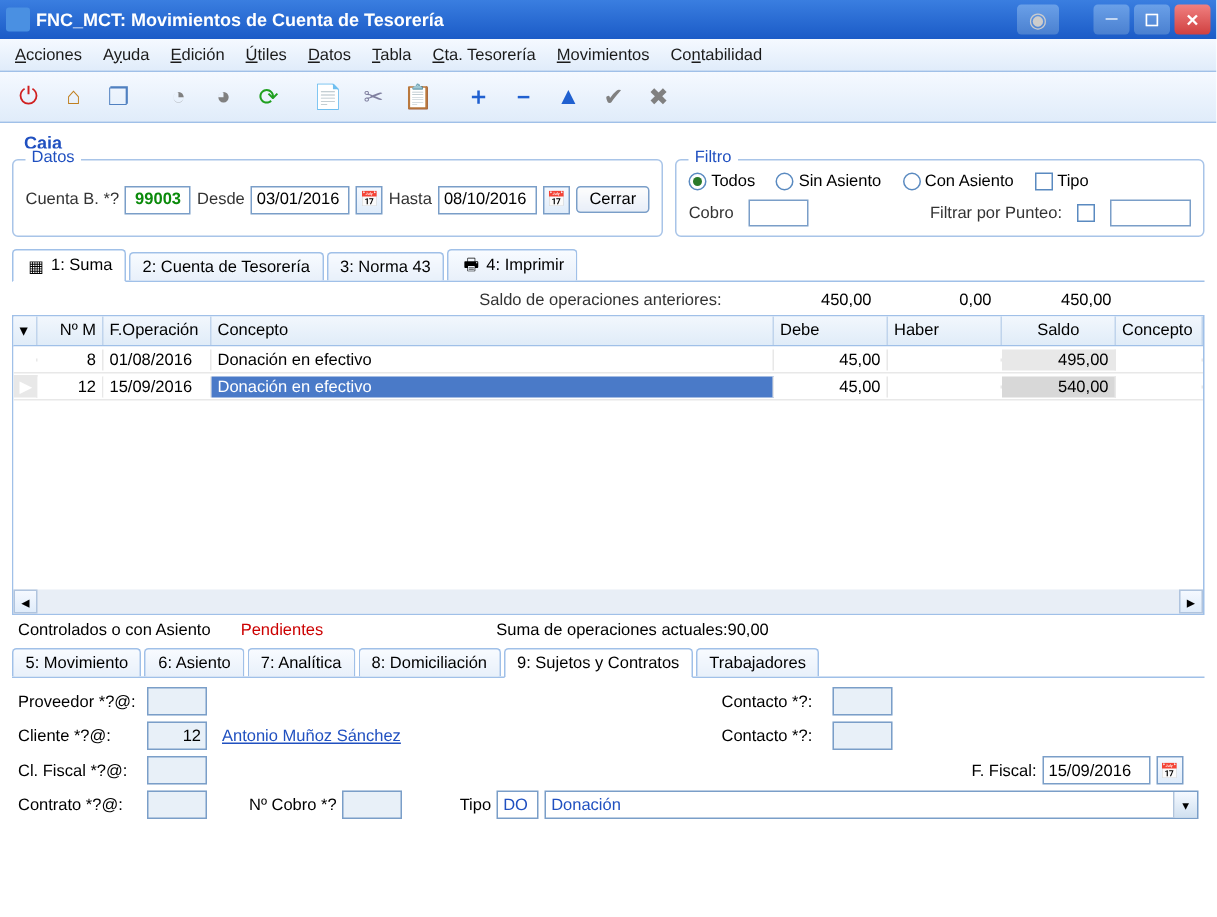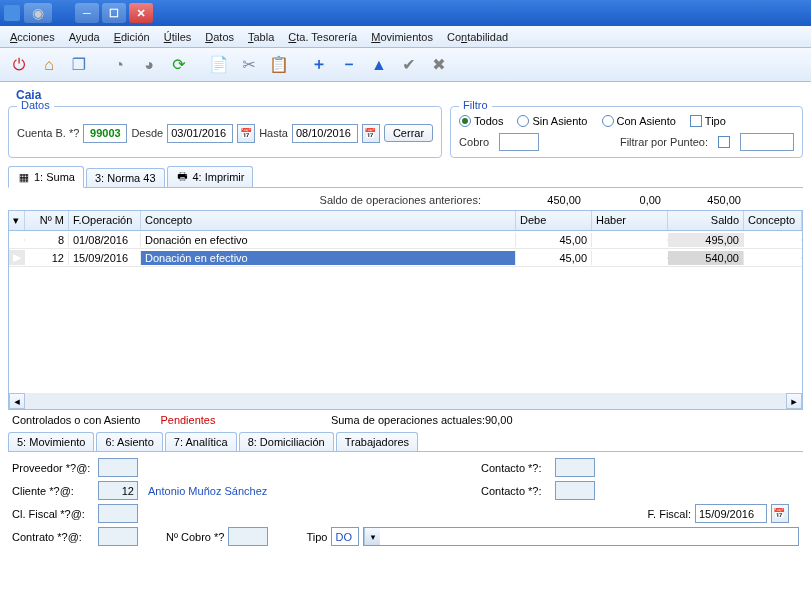--- a/index.html
+++ b/index.html
@@ -80,21 +80,21 @@
 .pend { color: #c00; }
 
 
 .btabs { display: flex; border-bottom: 1px solid #a0c0e8; margin-top: 2px; }
 
 
 .bform { padding: 6px 4px; }
 .brow { display: flex; align-items: center; margin-bottom: 4px; gap: 4px; }
 .blbl { width: 82px; }
 .bfield { border: 1px solid #7a9ec8; background: #e8f0f8; height: 19px; width: 40px; text-align: right; padding-right: 3px; }
-.bdisp { color: #2050c0; padding-left: 6px; }
+.bdisp { color: #2050c0; padding-left: 6px; text-decoration: underline; }
 .bcol2 { margin-left: auto; display: flex; align-items: center; gap: 4px; }
 .bconlbl { width: 70px; }
 .combo { border: 1px solid #7a9ec8; background: #fff; height: 19px; display: flex; align-items: center; }
 .combo .ctxt { flex: 1; padding: 0 3px; color: #2050c0; }
 .combo .carrow { width: 16px; height: 17px; background: linear-gradient(#f5f9ff,#d0e0f0); border-left: 1px solid #b0c4dc; display:flex; align-items:center; justify-content:center; font-size:9px; }
 
 
 .c0 { width: 16px; }
 .c1 { width: 44px; text-align: right;}
 .c2 { width: 72px; }
@@ -103,20 +103,21 @@
 .c5 { width: 76px; text-align: right;}
 .c6 { width: 76px; text-align: right; background: #e8e8e8;}
 .c7 { width: 58px; }
 .th.c6 { background: linear-gradient(#f2f7fd,#e0ecf8);}
 </style>
 </head>
 <body>
 
 <div class="titlebar">
   <span class="icon"></span>
+  <span class="title">FNC_MCT: Movimientos de Cuenta de Tesorería</span>
   <span class="ornament"></span>
   <span class="winbtn">─</span>
   <span class="winbtn">☐</span>
   <span class="winbtn" style="background:linear-gradient(#f08080,#d04040);">✕</span>
 </div>
 
 <div class="menubar">
   <span class="mitem"><span class="ul">A</span><span>cciones</span></span>
   <span class="mitem">A<span class="ul">y</span>uda</span>
   <span class="mitem"><span class="ul">E</span>dición</span>
@@ -196,20 +197,23 @@
       </div>
     </div>
   </div>
 
   <div class="tabs">
     <div class="tab active">
         <span class="ticon">▦</span>
         <span>1: Suma</span>
       </div>
     <div class="tab">
+        <span>2: Cuenta de Tesorería</span>
+      </div>
+    <div class="tab">
         <span>3: Norma 43</span>
       </div>
     <div class="tab">
         <span class="ticon">🖶</span>
         <span>4: Imprimir</span>
       </div>
   </div>
 
   <div class="summary">
     <span style="flex:1"></span>
@@ -221,21 +225,21 @@
   </div>
 
   <div class="tablewrap">
     <div class="thead">
       <div class="th c0">▾</div>
       <div class="th c1">Nº M</div>
       <div class="th c2">F.Operación</div>
       <div class="th c3">Concepto</div>
       <div class="th c4" style="text-align:left;">Debe</div>
       <div class="th c5" style="text-align:left;">Haber</div>
-      <div class="th c6" style="text-align:right;">Saldo</div>
+      <div class="th c6" style="text-align:center;">Saldo</div>
       <div class="th c7">Concepto</div>
     </div>
     <div class="tbody">
       <div class="trow">
         <div class="td c0 rowptr"></div>
         <div class="td c1 r">8</div>
         <div class="td c2">01/08/2016</div>
         <div class="td c3">Donación en efectivo</div>
         <div class="td c4 r">45,00</div>
         <div class="td c5 r"></div>
@@ -276,20 +280,23 @@
       </div>
     <div class="tab">
         <span>6: Asiento</span>
       </div>
     <div class="tab">
         <span>7: Analítica</span>
       </div>
     <div class="tab">
         <span>8: Domiciliación</span>
       </div>
+    <div class="tab active">
+        <span>9: Sujetos y Contratos</span>
+      </div>
     <div class="tab">
         <span>Trabajadores</span>
       </div>
   </div>
 
   <div class="bform">
     <div class="brow">
       <span class="blbl">Proveedor *?@:</span>
       <input class="bfield" style="">
       <span class="bcol2">
@@ -321,17 +328,18 @@
     <div class="brow">
       <span class="blbl">Contrato *?@:</span>
       <input class="bfield" style="">
       <span style="width:20px;"></span>
       <span>Nº Cobro *?</span>
       <input class="bfield" style="">
       <span style="width:30px;"></span>
       <span>Tipo</span>
       <input class="input" style="width: 28px; color: rgb(32, 80, 192);" value="DO">
       <div class="combo" style="flex:1;">
+        <span class="ctxt">Donación</span>
         <span class="carrow">▾</span>
       </div>
     </div>
   </div>
 </div>
 
 </body></html>

